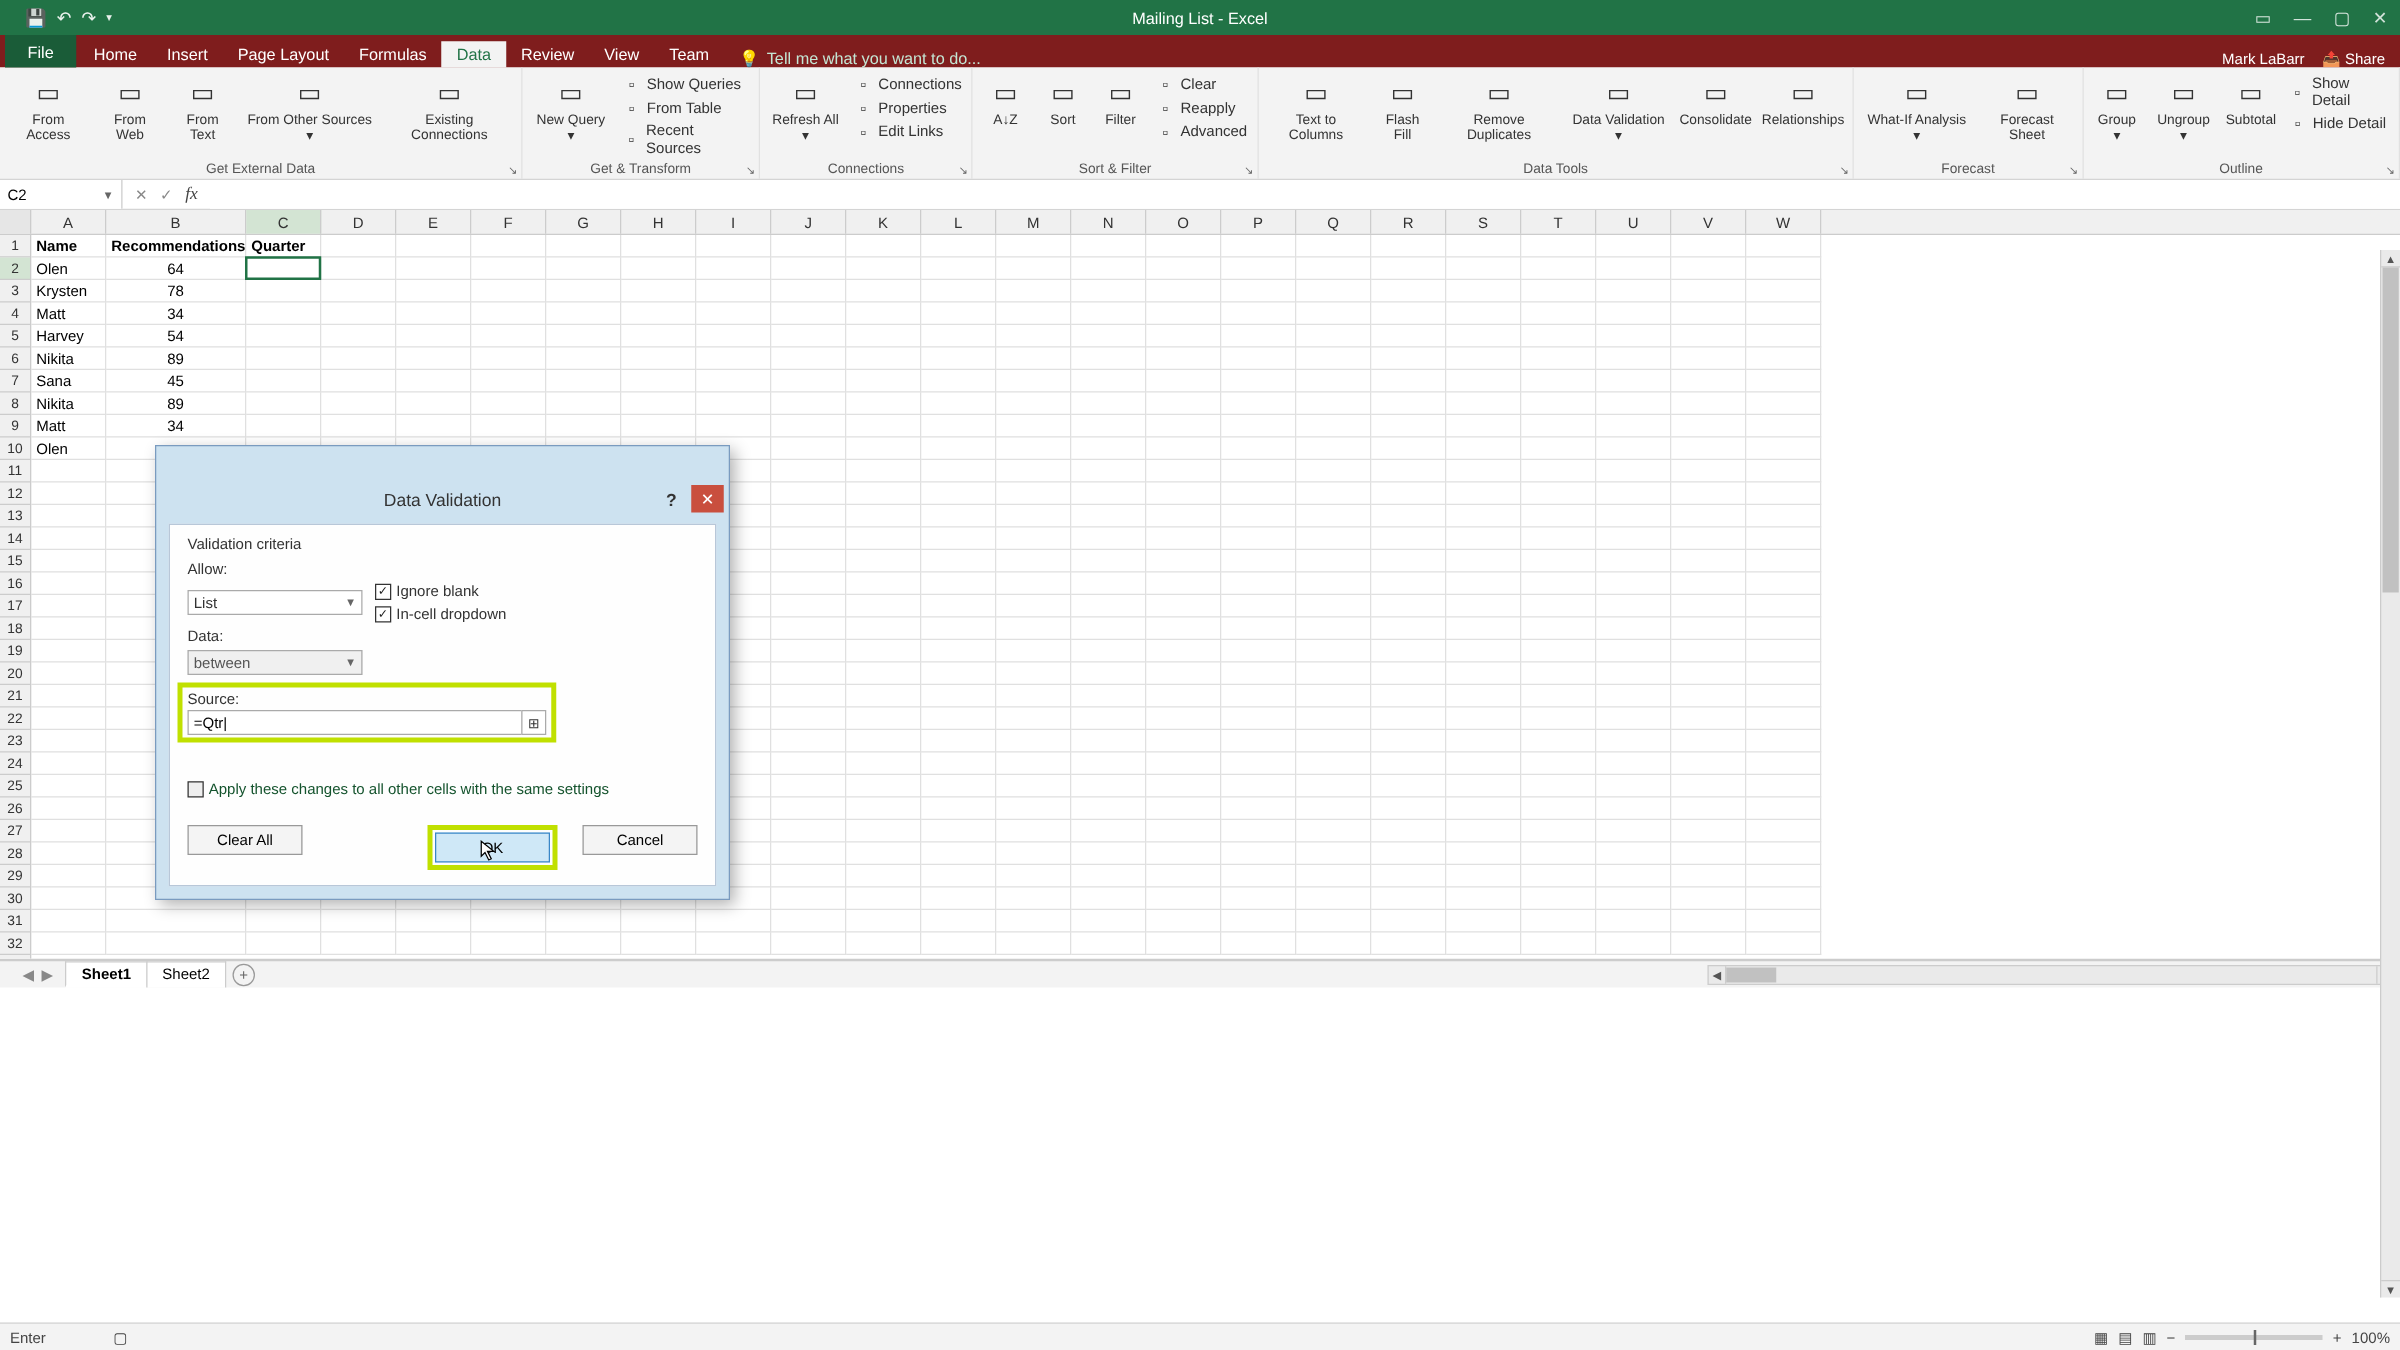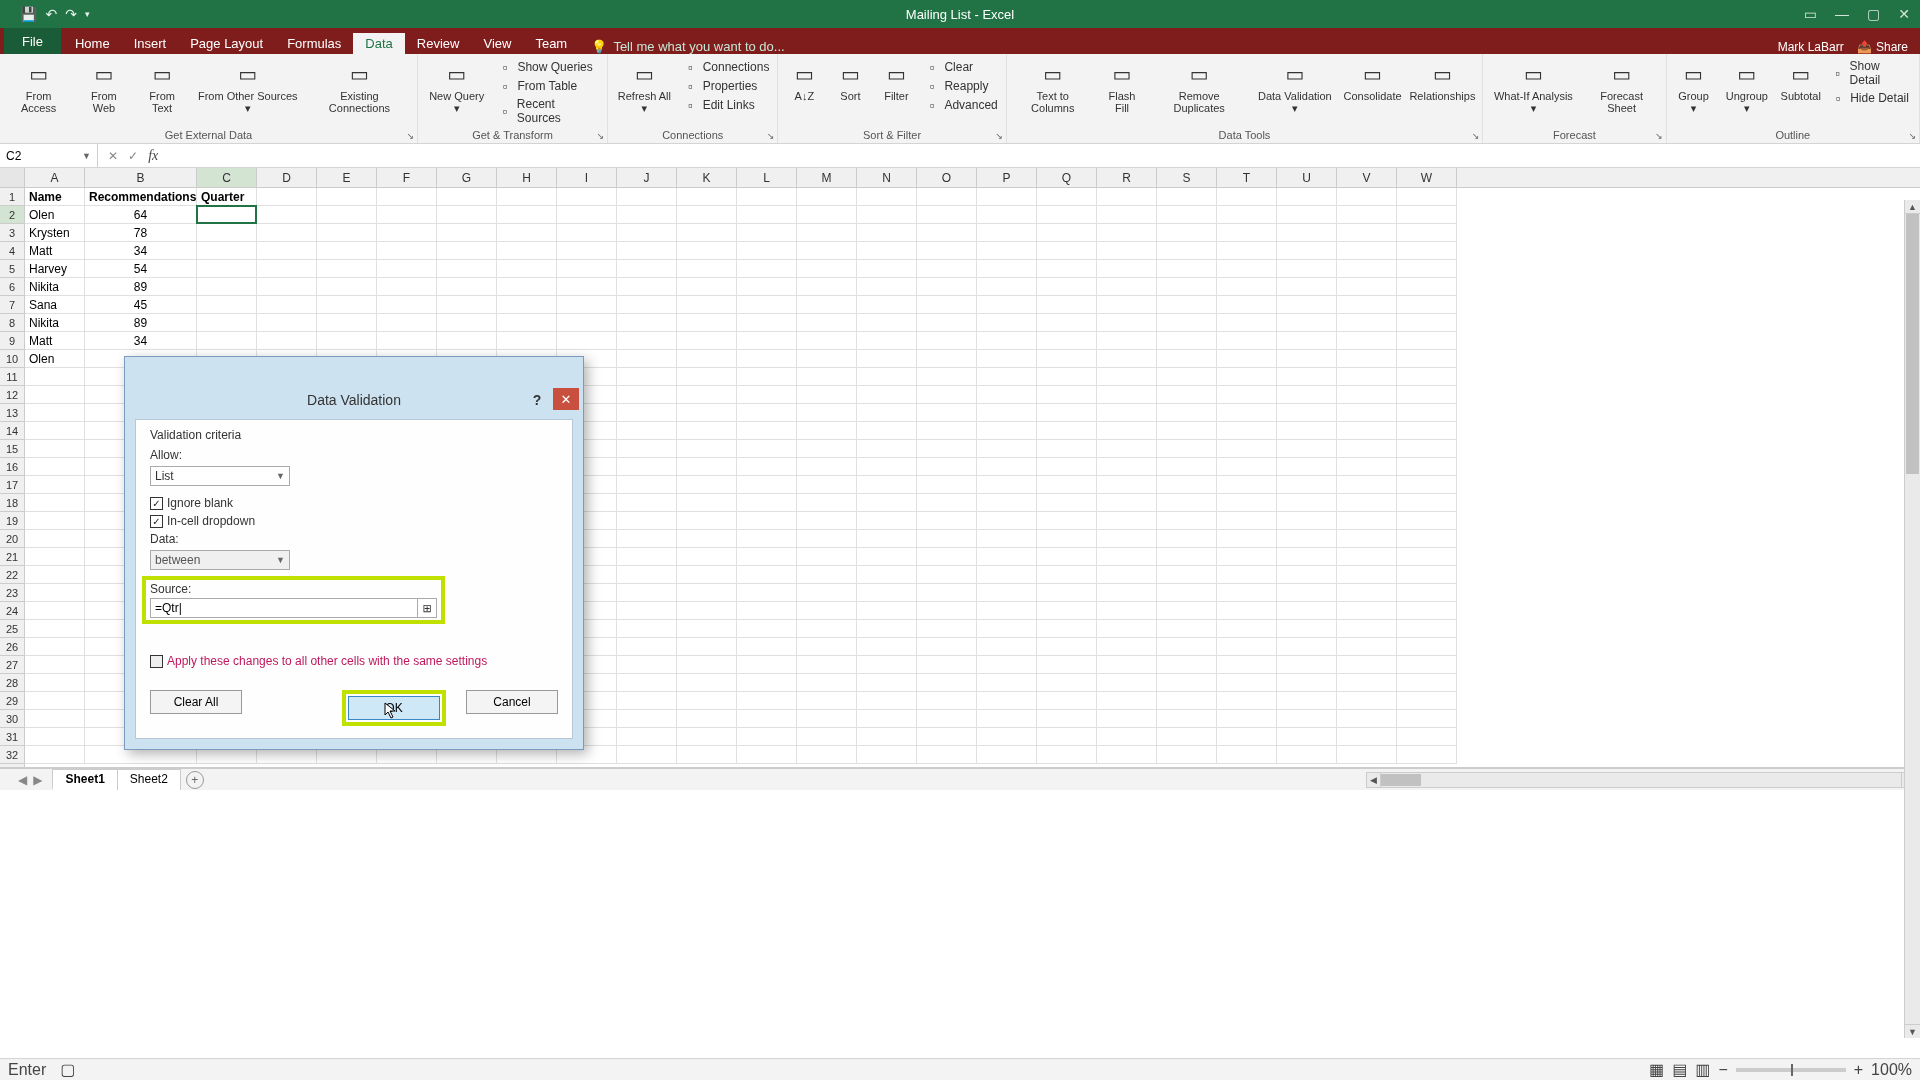--- a/index.html
+++ b/index.html
@@ -66,45 +66,45 @@
 .sheet-nav { display:flex; gap:6px; color:#888; margin-right:10px; }
 .sheet-tab { padding:2px 12px; border:1px solid #ccc; border-bottom:none; background:#fff; font-size:12px; margin-right:-1px; }
 .sheet-tab.active { font-weight:bold; border-bottom:2px solid #fff; }
 .add-sheet { margin-left:6px; width:18px;height:18px;border:1px solid #999;border-radius:50%;display:flex;align-items:center;justify-content:center;font-size:12px;color:#666; }
 .hscroll { margin-left:auto; flex:0 0 550px; height:16px; background:#eaeaea; border:1px solid #ccc; position:relative; margin-right:4px;}
 .hscroll .thumb{position:absolute;left:14px;top:1px;bottom:1px;width:40px;background:#c1c1c1;}
 .hscroll .arr{position:absolute;top:0;bottom:0;width:14px;display:flex;align-items:center;justify-content:center;font-size:9px;color:#555}
 .hscroll .arr.l{left:0;border-right:1px solid #ccc}.hscroll .arr.r{right:0;border-left:1px solid #ccc}
 
 
-.statusbar { position:absolute; bottom:0; left:0; right:0; height:22px; background:#f3f3f3; border-top:1px solid #d4d4d4; display:flex; align-items:center; font-size:16px; color:#444; padding:0 8px;}
+.statusbar { position:absolute; bottom:0; left:0; right:0; height:22px; background:#f3f3f3; border-top:1px solid #d4d4d4; display:flex; align-items:center; font-size:12px; color:#444; padding:0 8px;gap:40px;}
 .statusbar .views { margin-left:auto; display:flex; gap:8px; align-items:center; }
 .statusbar .zoom-slider { width:110px; height:4px; background:#ccc; position:relative; }
 .statusbar .zoom-slider .t { position:absolute; left:50%; top:-4px; width:2px; height:12px; background:#666; }
 
 
 .dialog-overlay { position:absolute; left:124px; top:356px; width:460px; background:#cde2f0; border:1px solid #7a9bbf; box-shadow: 4px 4px 12px rgba(0,0,0,.3); }
 .dlg-title { height:30px; display:flex; align-items:center; justify-content:center; position:relative; font-size:14px; color:#333;margin-top:28px; }
 .dlg-title .help { position:absolute; right:34px; width:24px; text-align:center; font-weight:bold; color:#333; }
 .dlg-title .close { position:absolute; right:4px; top:3px; width:26px; height:22px; background:#c94f3e; color:#fff; display:flex; align-items:center; justify-content:center; font-size:13px; }
 .dlg-body { margin:4px 10px 10px; background:#fefefe; border:1px solid #b8c7d8; padding:0; }
 .dlg-tabs { display:flex; border-bottom:1px solid #b8c7d8; }
 .dlg-tab { padding:4px 12px; font-size:12px; border:1px solid transparent; border-bottom:none; margin-bottom:-1px; color:#333; }
 .dlg-tab.active { background:#fefefe; border-color:#b8c7d8; }
 .dlg-content { padding:8px 14px 14px; font-size:12px; color:#333; }
 .dlg-content .sect { font-size:12px; color:#333; margin-bottom:6px; }
-.dlg-row { display:flex; gap:10px; margin:4px 0;flex-direction:column; }
+.dlg-row { display:flex; align-items:center; gap:10px; margin:4px 0; }
 .dlg-label { font-size:12px; }
 .dlg-select { width:140px; height:20px; border:1px solid #aaa; background:#fff; display:flex; align-items:center; padding:0 4px; font-size:12px; position:relative; }
 .dlg-select.disabled { background:#f0f0f0; color:#555;}
 .dlg-select .dd { margin-left:auto; font-size:9px; color:#666; }
 .dlg-check { display:flex; align-items:center; gap:4px; font-size:12px; }
 .dlg-check .box { width:13px;height:13px;border:1px solid #333;display:flex;align-items:center;justify-content:center;font-size:10px;color:#222;background:#fff; }
 .dlg-check.disabled .box { background:#eee; color:#aaa;}
-.dlg-check.disabled { color:#be185d;align-items:flex-end; }
+.dlg-check.disabled { color:#14532d;align-items:flex-end; }
 .dlg-input-wrap { display:flex; align-items:center; }
 .dlg-input { width:268px; height:20px; border:1px solid #aaa; padding:0 4px; font-size:12px; }
 .dlg-refbtn { width:20px; height:20px; border:1px solid #aaa; margin-left:-1px; display:flex; align-items:center; justify-content:center; font-size:11px; background:#fff; }
 .hl-src { border:4px solid #c0e000; padding:2px 4px; margin-left:-8px; margin-top:2px; display:inline-block; }
 .hl-src .dlg-label { display:block; margin-bottom:2px;}
 .dlg-buttons { display:flex; gap:20px; padding:8px 14px 12px; }
 .dlg-btn { min-width:92px; height:24px; border:1px solid #999; background:#f4f4f4; font-size:12px; display:flex; align-items:center; justify-content:center; }
 .dlg-btn.ok { background:#cfe8f7; border:1px solid #3a87c7; }
 .hl-ok { border:4px solid #c0e000; padding:2px; margin-left:auto; }
 .cursor { position:absolute; width:14px; height:18px; pointer-events:none; }

